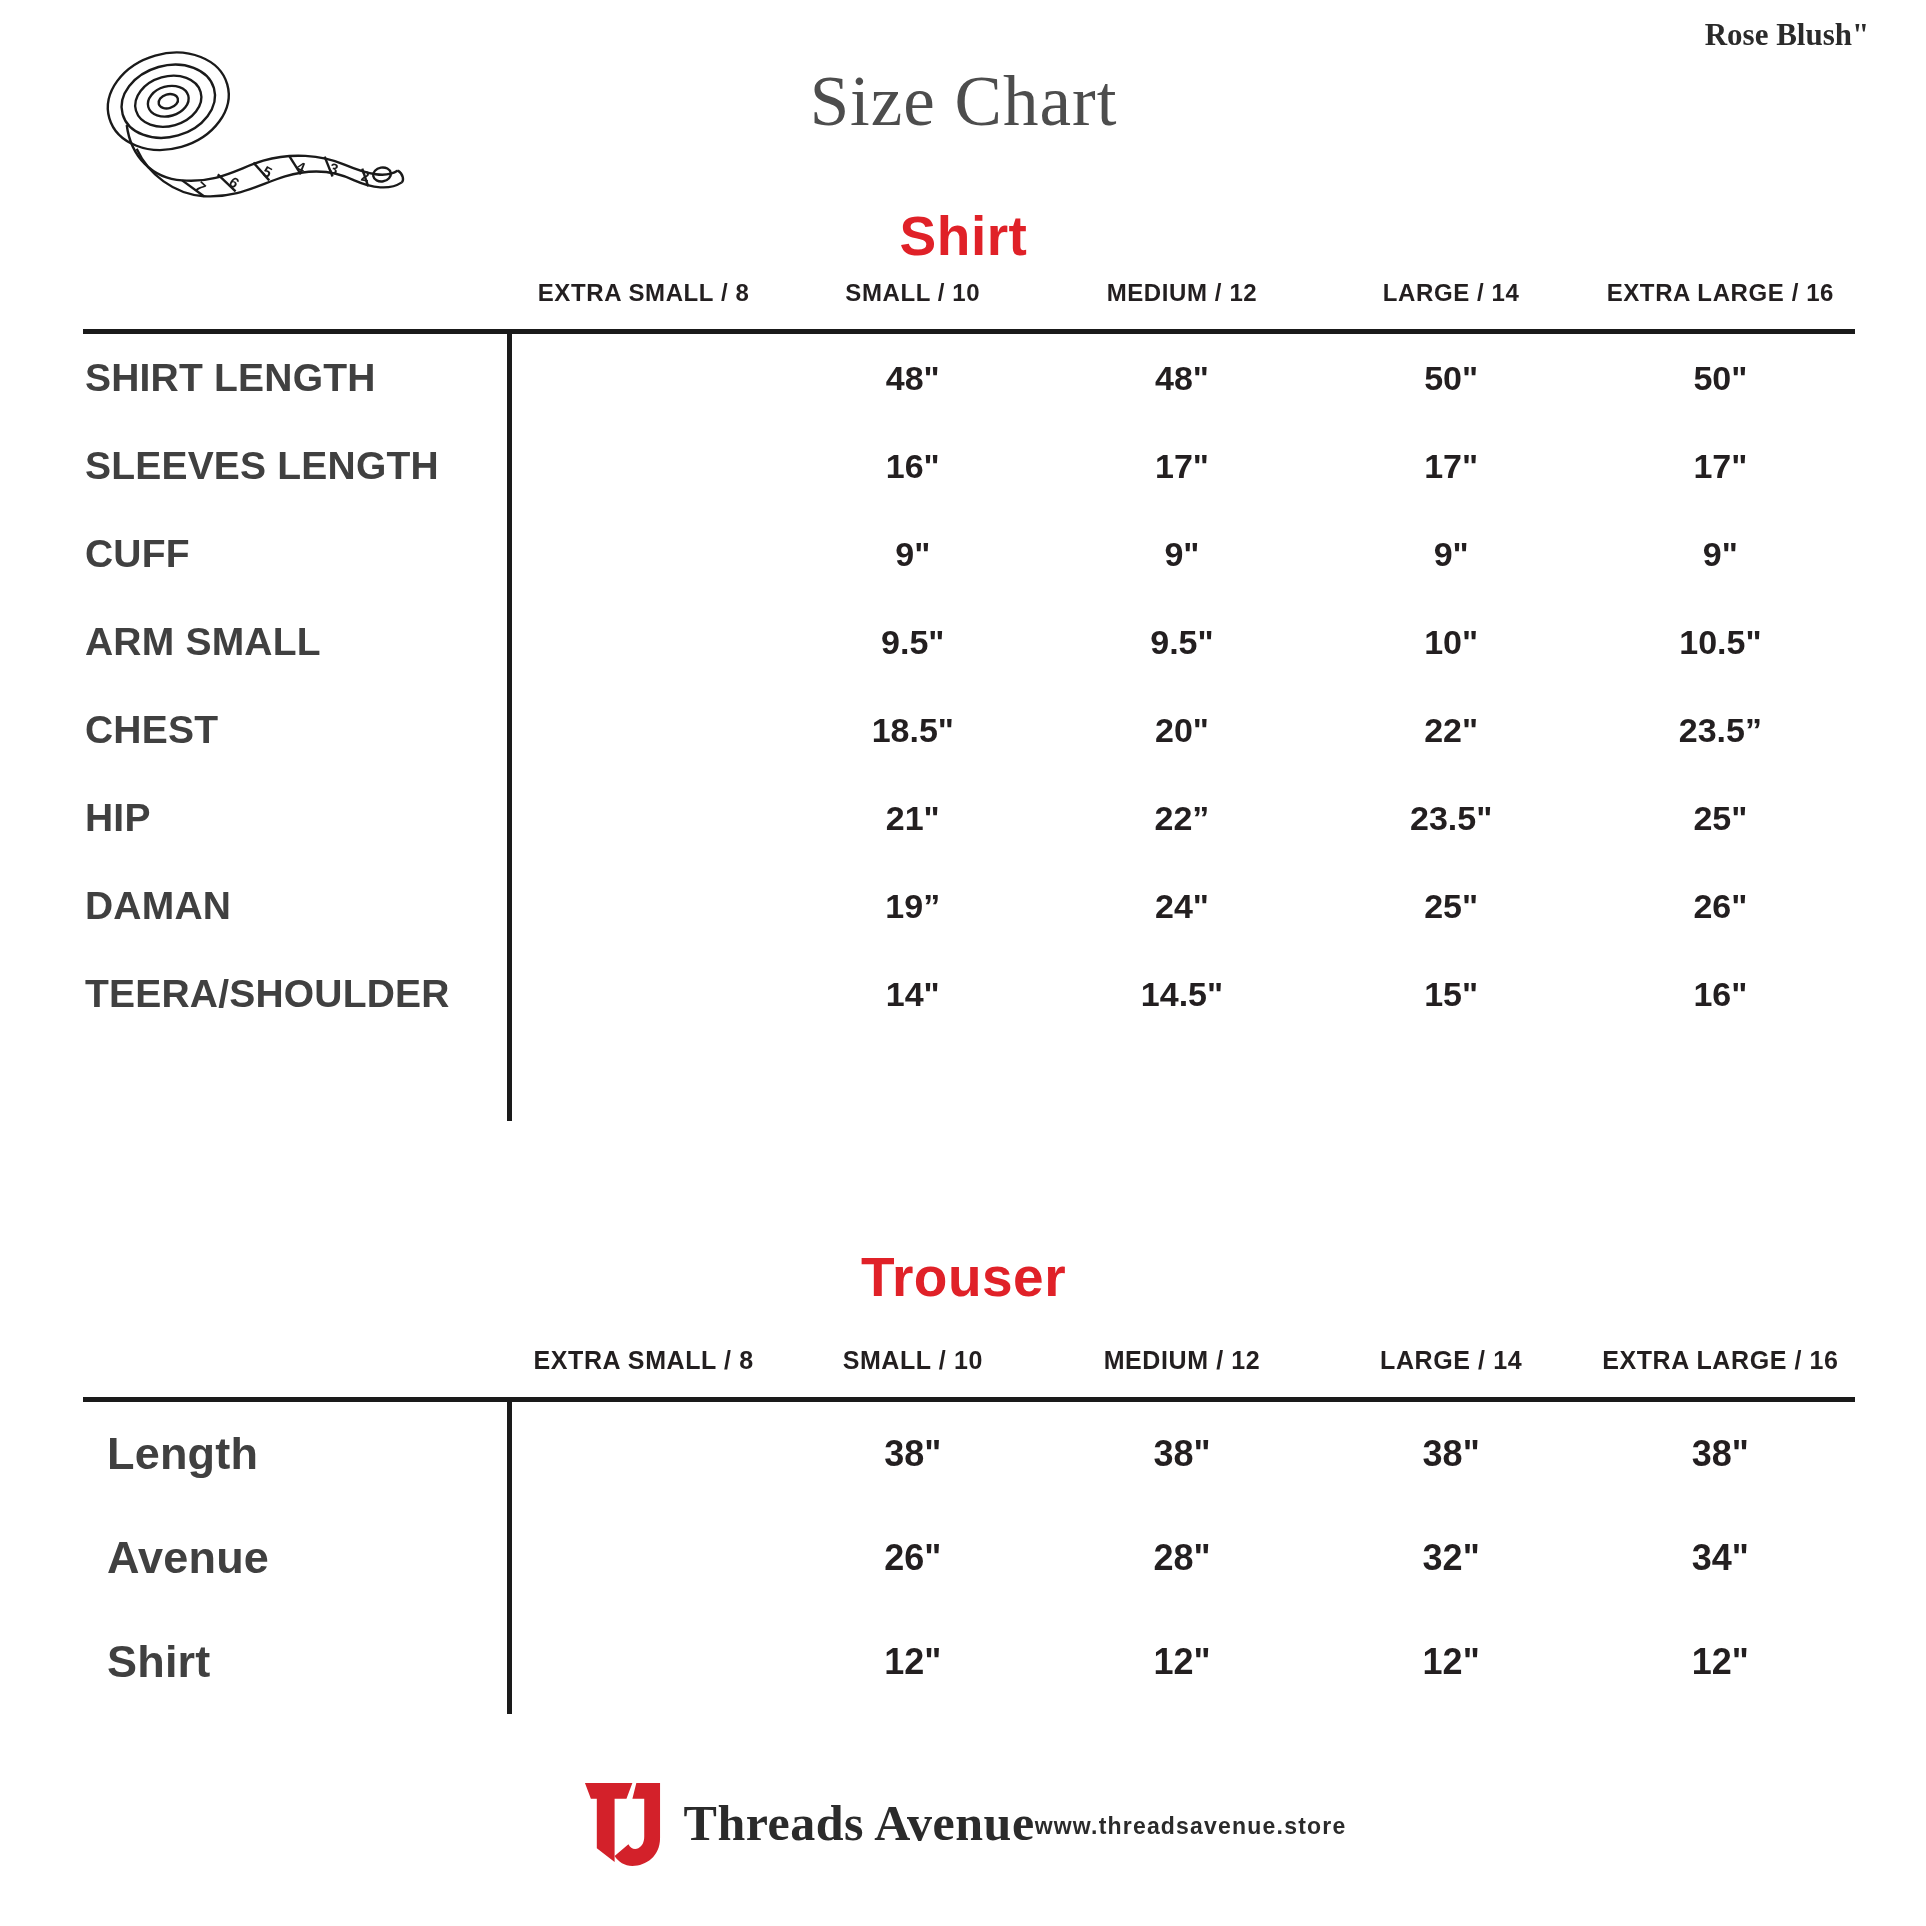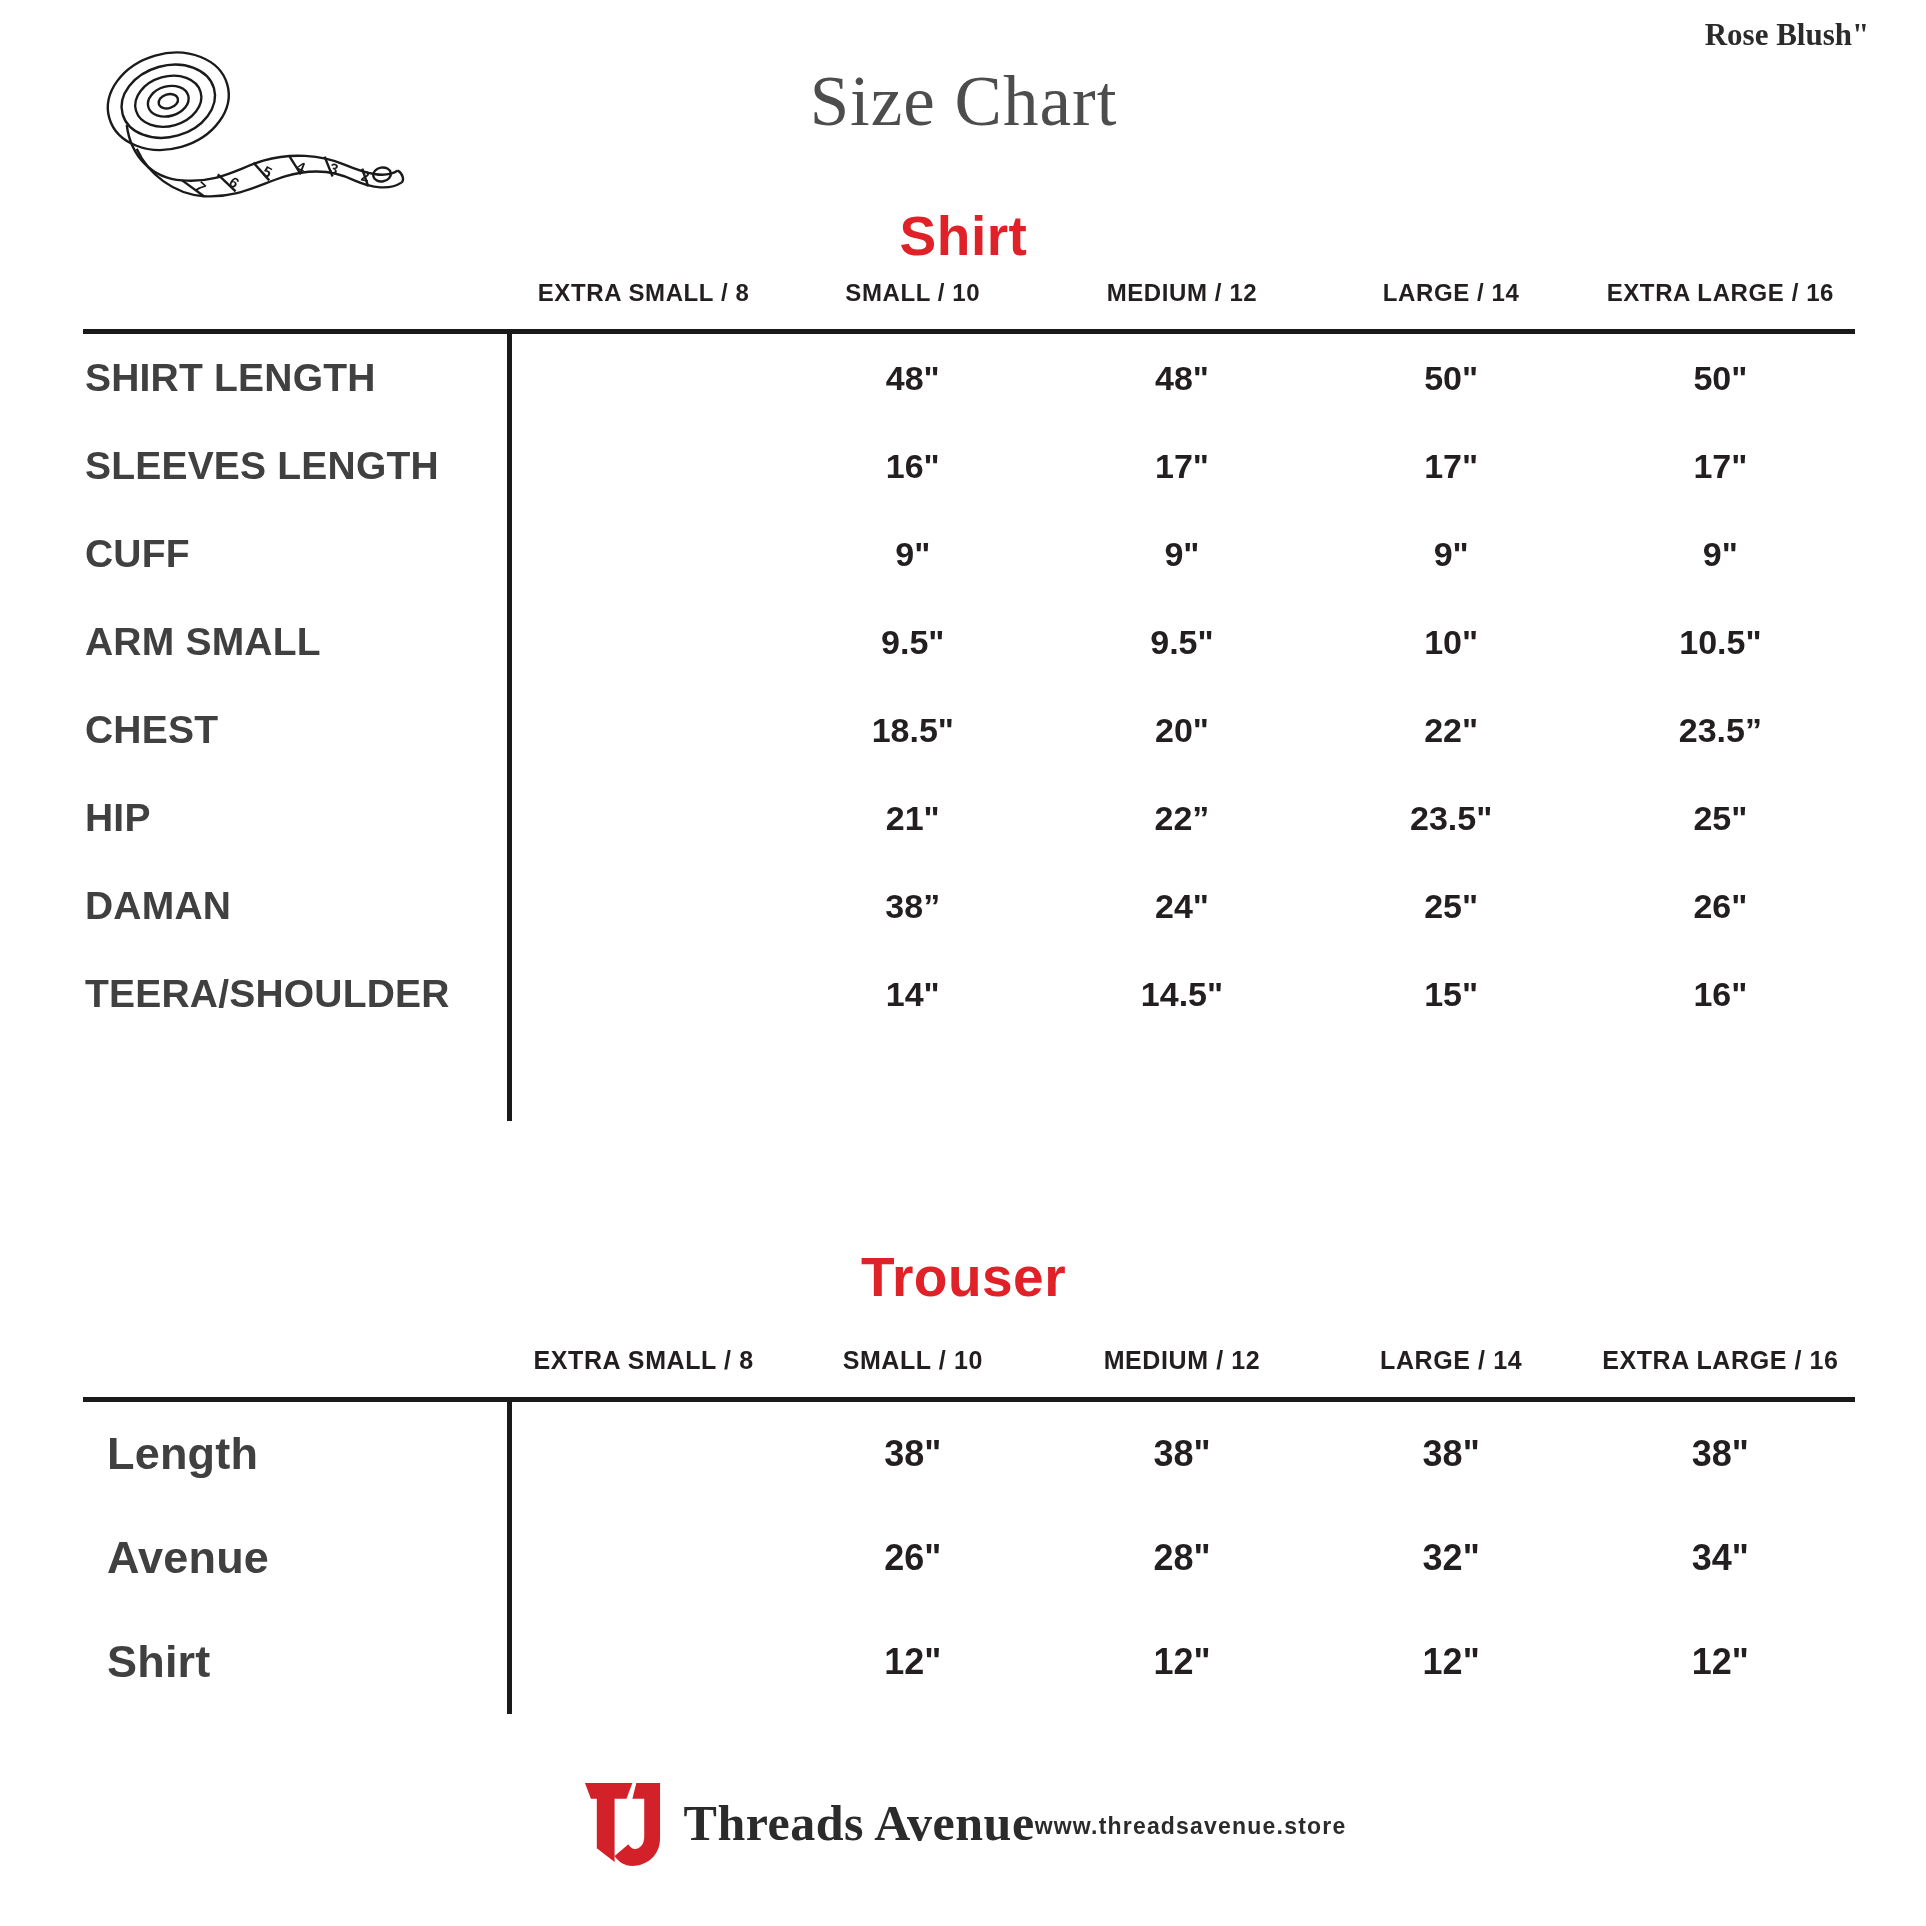--- a/index.html
+++ b/index.html
@@ -283,21 +283,21 @@
           <td class="row-label">HIP</td>
           <td class="first-value"></td>
           <td>21"</td>
           <td>22”</td>
           <td>23.5"</td>
           <td>25"</td>
         </tr>
         <tr>
           <td class="row-label">DAMAN</td>
           <td class="first-value"></td>
-          <td>38”</td>
+          <td>19”</td>
           <td>24"</td>
           <td>25"</td>
           <td>26"</td>
         </tr>
         <tr>
           <td class="row-label">TEERA/SHOULDER</td>
           <td class="first-value"></td>
           <td>14"</td>
           <td>14.5"</td>
           <td>15"</td>

